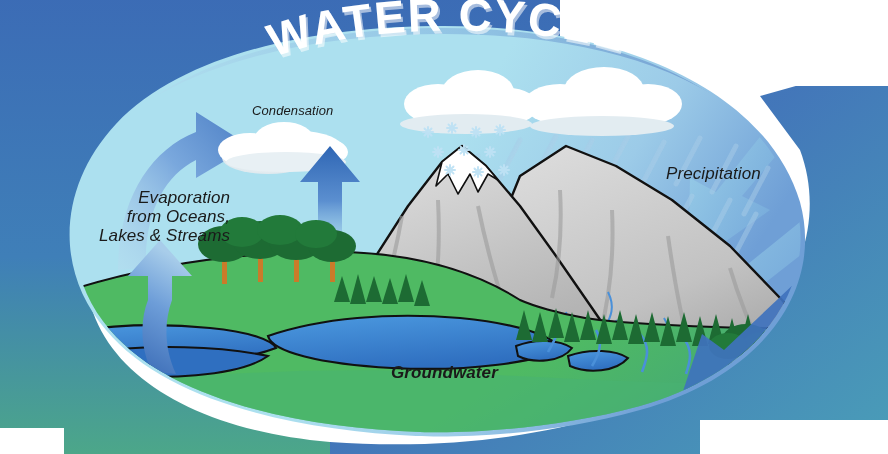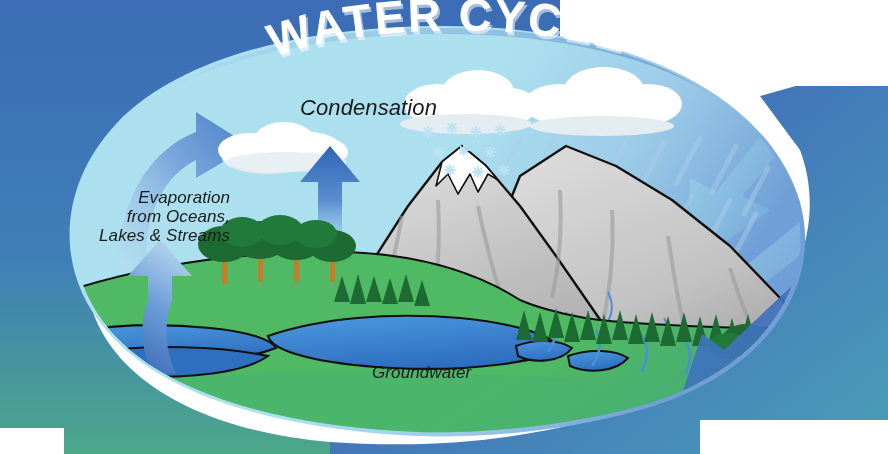--- a/index.html
+++ b/index.html
@@ -367,20 +367,21 @@
         </text>
       </g>
 
     </g>
   </svg>
 
   <div class="lbl c" style="left:82px;top:188px;width:148px;font-size:17px;text-align:right;">Evaporation
 from Oceans,
 Lakes &amp; Streams</div>
 
-  <div class="lbl" style="left:252px;top:96px;font-size:22px;margin-left:48px;">Condensation</div>
-
-
-
-  <div class="lbl" style="left:372px;top:363px;font-size:17px;">Groundwater</div>
+  <div class="lbl" style="left:252px;top:104px;font-size:13px;">Condensation</div>
+
+
+  <div class="lbl" style="left:666px;top:164px;font-size:17px;">Precipitation</div>
+
+  <div class="lbl" style="left:391px;top:363px;font-size:17px;font-weight:bold;">Groundwater</div>
 
 
 </div>
 
 </body></html>

